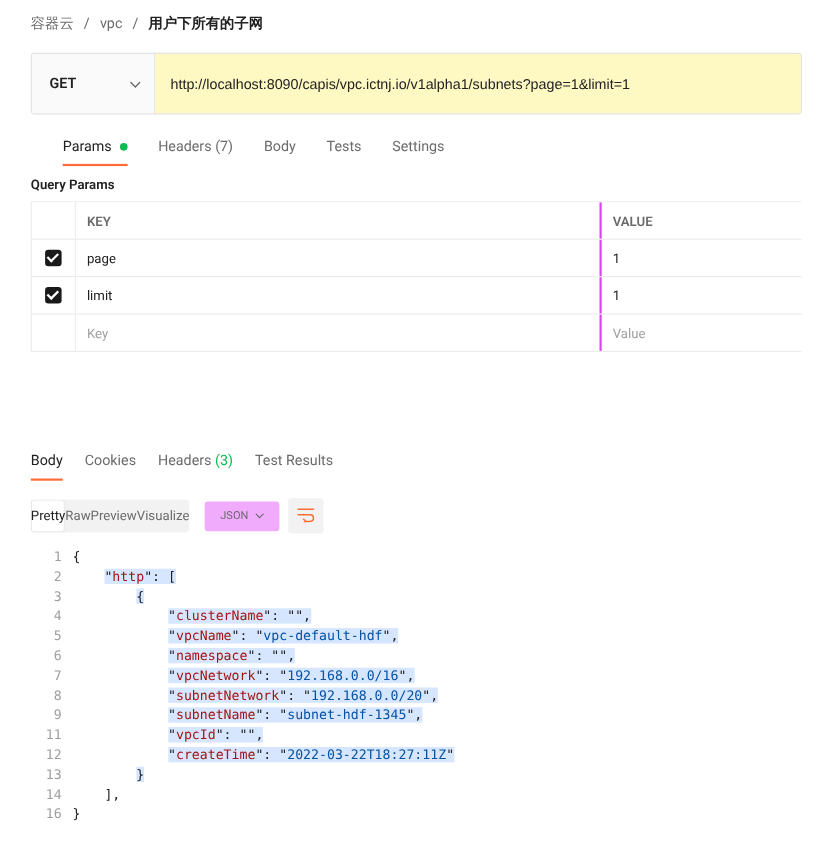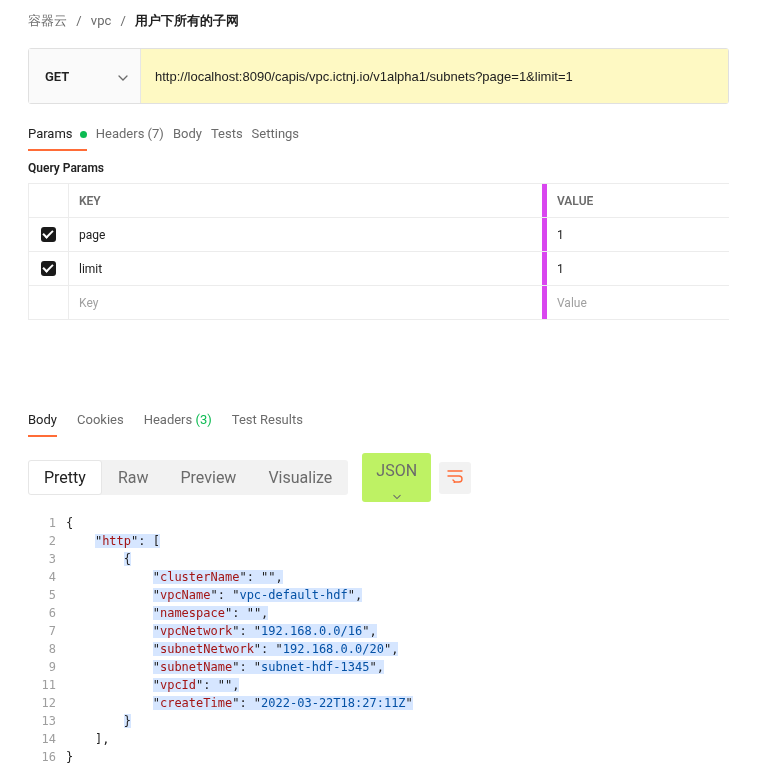--- a/index.html
+++ b/index.html
@@ -5,48 +5,48 @@
     * { box-sizing: border-box; margin: 0; padding: 0; }
     body { font-family: -apple-system, BlinkMacSystemFont, "Segoe UI", Roboto, sans-serif; font-size: 12px; color: #212121; background: #fff; width: 757px; }
     .breadcrumb { padding: 12px 28px 10px; font-size: 13px; color: #6b6b6b; }
     .breadcrumb .sep { margin: 0 6px; color: #6b6b6b; }
     .breadcrumb .last { font-weight: 600; color: #212121; }
     .url-row { display: flex; margin: 8px 28px 14px; border: 1px solid #e0e0e0; border-radius: 3px; height: 56px; }
     .method { display: flex; align-items: center; padding: 0 16px; width: 112px; font-weight: 600; font-size: 13px; color: #212121; border-right: 1px solid #e6e6e6; background: #fafafa; position: relative; }
     .method-chev { position: absolute; right: 12px; top: 50%; transform: translateY(-50%); width: 10px; height: 10px; }
     .method-chev svg { width: 10px; height: 10px; }
     .url-input { flex: 1; border: none; padding: 0 14px; font-size: 13px; color: #212121; outline: none; background: #fef9c3; }
-    .tabs { display: flex; gap: 9px; padding: 0 28px; border-bottom: none; align-items: center; }
+    .tabs { display: flex; gap: 28px; padding: 0 28px; border-bottom: none; align-items: center; margin-left: 29px; }
     .tab { padding: 8px 0 10px; font-size: 13px; color: #6b6b6b; cursor: pointer; position: relative; }
     .tab.active { color: #212121; }
     .tab.active::after { content: ""; position: absolute; left: 0; right: 0; bottom: 0; height: 2px; background: #ff6c37; }
     .dot-green { display: inline-block; width: 7px; height: 7px; background: #0cbb52; border-radius: 50%; margin-left: 4px; vertical-align: middle; }
     .count-green { color: #0cbb52; }
     .subheader { padding: 10px 28px 8px; font-size: 12px; font-weight: 600; color: #212121; }
     .params-table { margin: 0 28px; border: 1px solid #ececec; border-right: none; border-bottom: none; font-size: 12px; }
     .params-row { display: flex; border-bottom: 1px solid #ececec; min-height: 34px; align-items: center; }
     .col-check { width: 40px; display: flex; justify-content: center; align-items: center; border-right: 1px solid #ececec; align-self: stretch; }
-    .col-key { width: 478px; padding: 0 10px; border-right: 5px solid #d946ef; align-self: stretch; display: flex; align-items: center; }
+    .col-key { width: 478px; padding: 0 10px; border-right: 2px solid #d946ef; align-self: stretch; display: flex; align-items: center; }
     .col-value { flex: 1; padding: 0 10px; align-self: stretch; display: flex; align-items: center; }
     .params-row.header { font-weight: 600; color: #6b6b6b; background: #fff; }
     .params-row.header .col-key, .params-row.header .col-value { color: #6b6b6b; }
     .chk { width: 15px; height: 15px; border-radius: 3px; background: #1a1a1a; position: relative; }
     .chk::after { content: ""; position: absolute; left: 4px; top: 1px; width: 4px; height: 8px; border: solid #fff; border-width: 0 2px 2px 0; transform: rotate(45deg); }
     .placeholder { color: #a0a0a0; }
     .gap { height: 84px; }
     .resp-tabs { display: flex; gap: 20px; padding: 0 28px; }
     .resp-tab { padding: 8px 0 10px; font-size: 13px; color: #6b6b6b; cursor: pointer; position: relative; }
     .resp-tab.active { color: #212121; }
     .resp-tab.active::after { content: ""; position: absolute; left: 0; right: 0; bottom: 0; height: 2px; background: #ff6c37; }
     .toolbar { display: flex; align-items: center; gap: 0; padding: 6px 28px 6px; margin-top: 10px; }
     .view-group { display: flex; background: #f2f2f2; border-radius: 3px; overflow: hidden; }
-    .view-btn { padding: 8px 16px; font-size: 16px; color: #6b6b6b; cursor: pointer; }
+    .view-btn { padding: 8px 0; font-size: 12px; color: #6b6b6b; cursor: pointer; }
     .view-btn.active { background: #fff; color: #212121; box-shadow: inset 0 0 0 1px #e6e6e6; border-radius: 3px; }
     .format-group { margin-left: 14px; display: flex; align-items: center; }
-    .format-sel { display: flex; align-items: center; gap: 6px; padding: 8px 14px; background: #bef264; border-radius: 3px; font-size: 16px; color: #6b6b6b; cursor: pointer; margin-right: 8px; flex-direction: column; }
+    .format-sel { display: flex; align-items: center; gap: 6px; padding: 8px 14px; background: #f0abfc; border-radius: 3px; font-size: 10px; color: #6b6b6b; cursor: pointer; margin-right: 8px; }
     .icon-btn { width: 32px; height: 32px; background: #f2f2f2; border-radius: 3px; display: flex; align-items: center; justify-content: center; cursor: pointer; }
     .json-body { margin: 6px 28px 12px; font-family: ui-monospace, Menlo, Consolas, monospace; font-size: 12px; line-height: 18px; }
     .json-line { display: flex; }
     .ln { width: 38px; text-align: right; color: #9e9e9e; padding-right: 10px; user-select: none; flex-shrink: 0; }
     .code { white-space: pre; }
     .k { color: #a31515; }
     .s { color: #0451a5; }
     .n { color: #098658; }
     .p { color: #212121; }
     .hl { background: #d6e6ff; }

